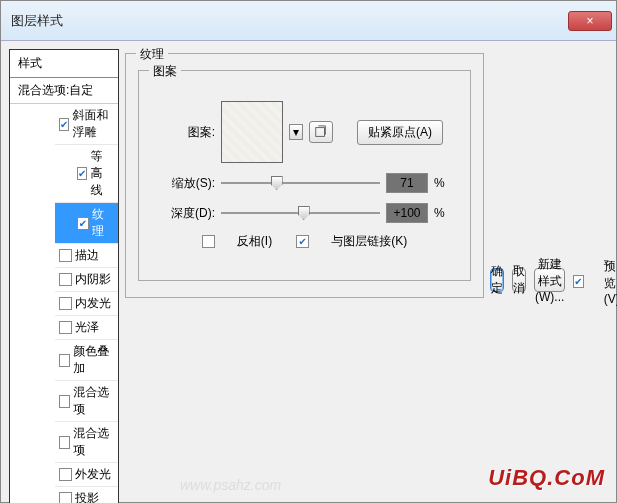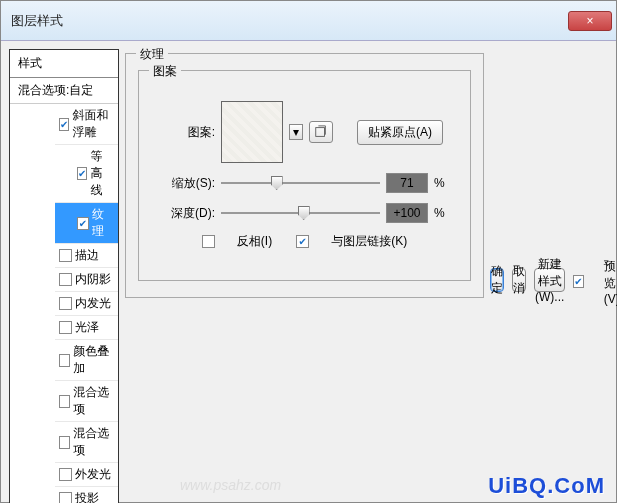--- a/index.html
+++ b/index.html
@@ -35,21 +35,21 @@
 .slider-thumb { position: absolute; top: 2px; width: 12px; height: 14px; background: linear-gradient(#fff,#ccc); border: 1px solid #777; transform: translateX(-50%); clip-path: polygon(0 0, 100% 0, 100% 60%, 50% 100%, 0 60%); }
 .num-input { width: 42px; height: 20px; border: 1px solid #888; background: #737373; padding: 0 4px; text-align: center; }
 .unit { width: 16px; }
 .chk-label { display: flex; align-items: center; gap: 22px; cursor: pointer; }
 .right { width: 118px; display: flex; flex-direction: row; gap: 8px; align-items: center; padding-top: 4px; }
 .btn { width: 108px; height: 24px; border: 1px solid #888; background: linear-gradient(#fdfdfd,#e6e6e6); border-radius: 4px; cursor: pointer; display: flex; align-items: center; justify-content: center; }
 .btn.default { border: 1px solid #3a7fd5; box-shadow: 0 0 0 1px #8cbdf0 inset; }
 .preview-chk { display: flex; align-items: center; gap: 20px; margin-top: 4px; }
 .preview-box { width: 64px; height: 64px; border: 1px solid #888; background: #eee; display: flex; align-items: center; justify-content: center; margin-top: 4px; box-shadow: inset 1px 1px 0 #fff; }
 .preview-inner { width: 36px; height: 36px; background: #555; border: 1px solid #333; }
-.watermark { position: absolute; bottom: 4px; right: 12px; font-size: 22px; font-weight: bold; color: #1d4ed8; text-shadow: 1px 1px 0 #fff; letter-spacing: 1px; pointer-events: none; }
+.watermark { position: absolute; bottom: 12px; right: 12px; font-size: 22px; font-weight: bold; font-style: italic; color: #b91c1c; text-shadow: 1px 1px 0 #fff; letter-spacing: 1px; pointer-events: none; }
 .watermark-bg { position: absolute; bottom: 10px; left: 180px; color: #ddd; font-size: 14px; font-style: italic; pointer-events: none; }
 </style>
 </head>
 <body>
 
 <div class="dialog">
   <div class="titlebar">
     <span class="title">图层样式</span>
     <div class="close-btn">
       <span>×</span>

